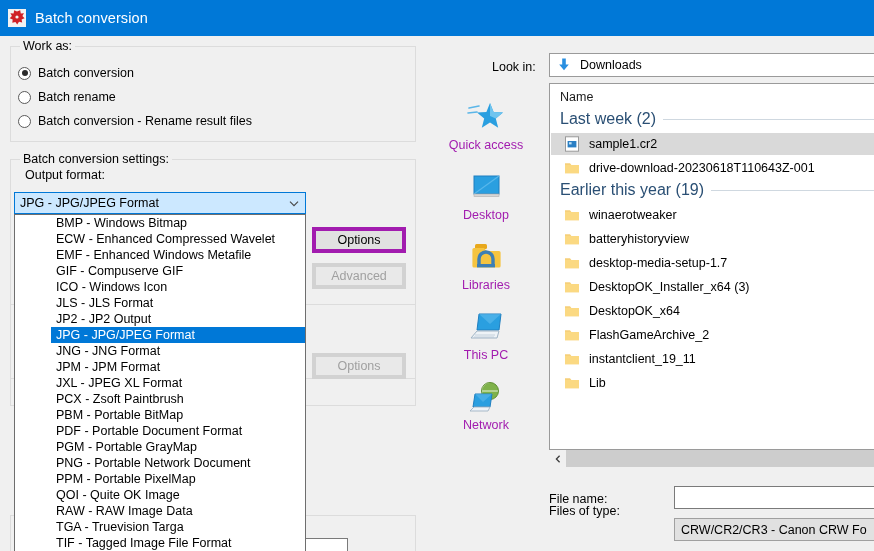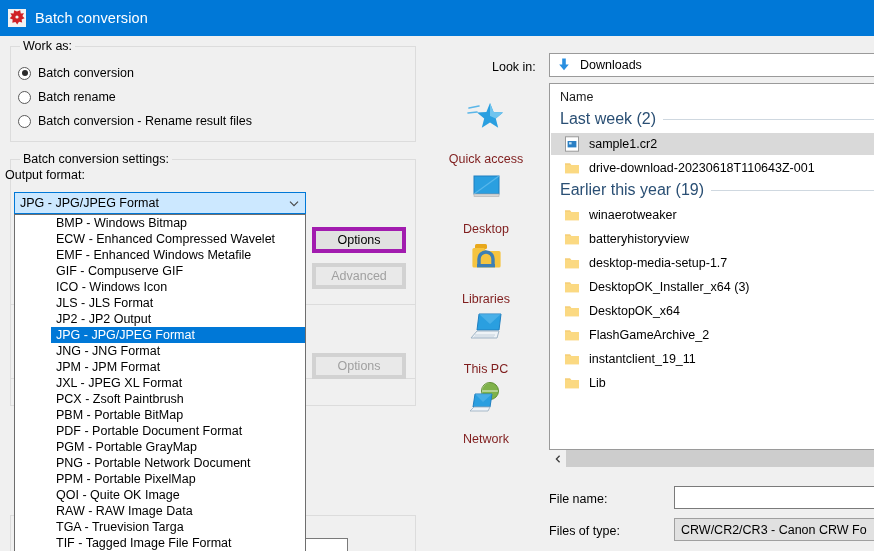--- a/index.html
+++ b/index.html
@@ -45,21 +45,21 @@
   
   .rightcol{position:absolute;left:425px;top:36px;width:449px;height:515px;background:#f0f0f0;}
 
   .lookin-label{position:absolute;font-size:12.5px;white-space:nowrap;}
   .lookin-combo{position:absolute;box-sizing:border-box;border:1px solid #9a9a9a;background:#fff;display:flex;align-items:center;padding-left:6px;font-size:12.5px;}
   .lookin-combo .dl-icon{width:16px;height:16px;margin-right:8px;flex:0 0 auto;}
 
   .places{position:absolute;background:#f0f0f0;}
   .place{position:absolute;width:110px;text-align:center;}
   .place .pico{height:40px;display:flex;align-items:center;justify-content:center;}
-  .place .plabel{font-size:12.5px;color:#7f1d1d;margin-top:15px;}
+  .place .plabel{font-size:12.5px;color:#a21caf;margin-top:1px;}
 
   .filepane{position:absolute;box-sizing:border-box;background:#fff;border:1px solid #9a9a9a;border-right:none;overflow:hidden;}
   .col-name{position:absolute;left:10px;top:6px;font-size:12.5px;color:#1a1a1a;}
 
   .fgroup{position:absolute;left:10px;display:flex;align-items:center;width:455px;}
   .fgroup .ftext{font-size:16px;color:#2a4f74;white-space:nowrap;}
   .fgroup .fline{flex:1;height:1px;background:#cfd8e0;margin-left:7px;}
 
   .frow{position:absolute;left:1px;height:22px;display:flex;align-items:center;width:460px;}
   .frow.selected{background:#d9d9d9;}
@@ -106,21 +106,21 @@
     </div>
     <div class="radio-row" style="left:18px;top:76px;">
       <span class="radio"></span>
       <span class="rlabel">Batch conversion - Rename result files</span>
     </div>
 
     <div class="group" style="left:10px;top:123px;top:123px;width:404px;height:218px;">
       <div class="glabel">Batch conversion settings:</div>
     </div>
 
-    <div class="plain-label" style="left:5px;top:132px;">Output format:</div>
+    <div class="plain-label" style="left:25px;top:132px;">Output format:</div>
 
     <div class="combo-head" style="left:14px;top:156px;width:292px;height:22px;">
       <span>JPG - JPG/JPEG Format</span>
       <span class="chev">
         <svg viewBox="0 0 10 10" width="10" height="10">
             <path d="M1 3 L5 7 L9 3" fill="none" stroke="#4a4a4a" stroke-width="1.2"></path>
           </svg>
       </span>
     </div>
 
@@ -331,19 +331,19 @@
         <svg viewBox="0 0 10 10" width="8" height="8">
             <path d="M7 1 L3 5 L7 9" fill="none" stroke="#3c3c3c" stroke-width="1.6"></path>
           </svg>
       </div>
       <div class="sb-track"></div>
     </div>
 
     <div class="fld-label" style="left:124px;top:456px;">File name:</div>
     <div class="fld-input" style="left:249px;top:450px;width:205px;"></div>
 
-    <div class="fld-label" style="left:124px;top:488px;">Files of type:</div>
+    <div class="fld-label" style="left:124px;top:468px;">Files of type:</div>
     <div class="fld-combo" style="left:249px;top:482px;width:205px;">
       <span>CRW/CR2/CR3 - Canon CRW Fo</span>
     </div>
 
   </div>
 </div>
 
 </body></html>

